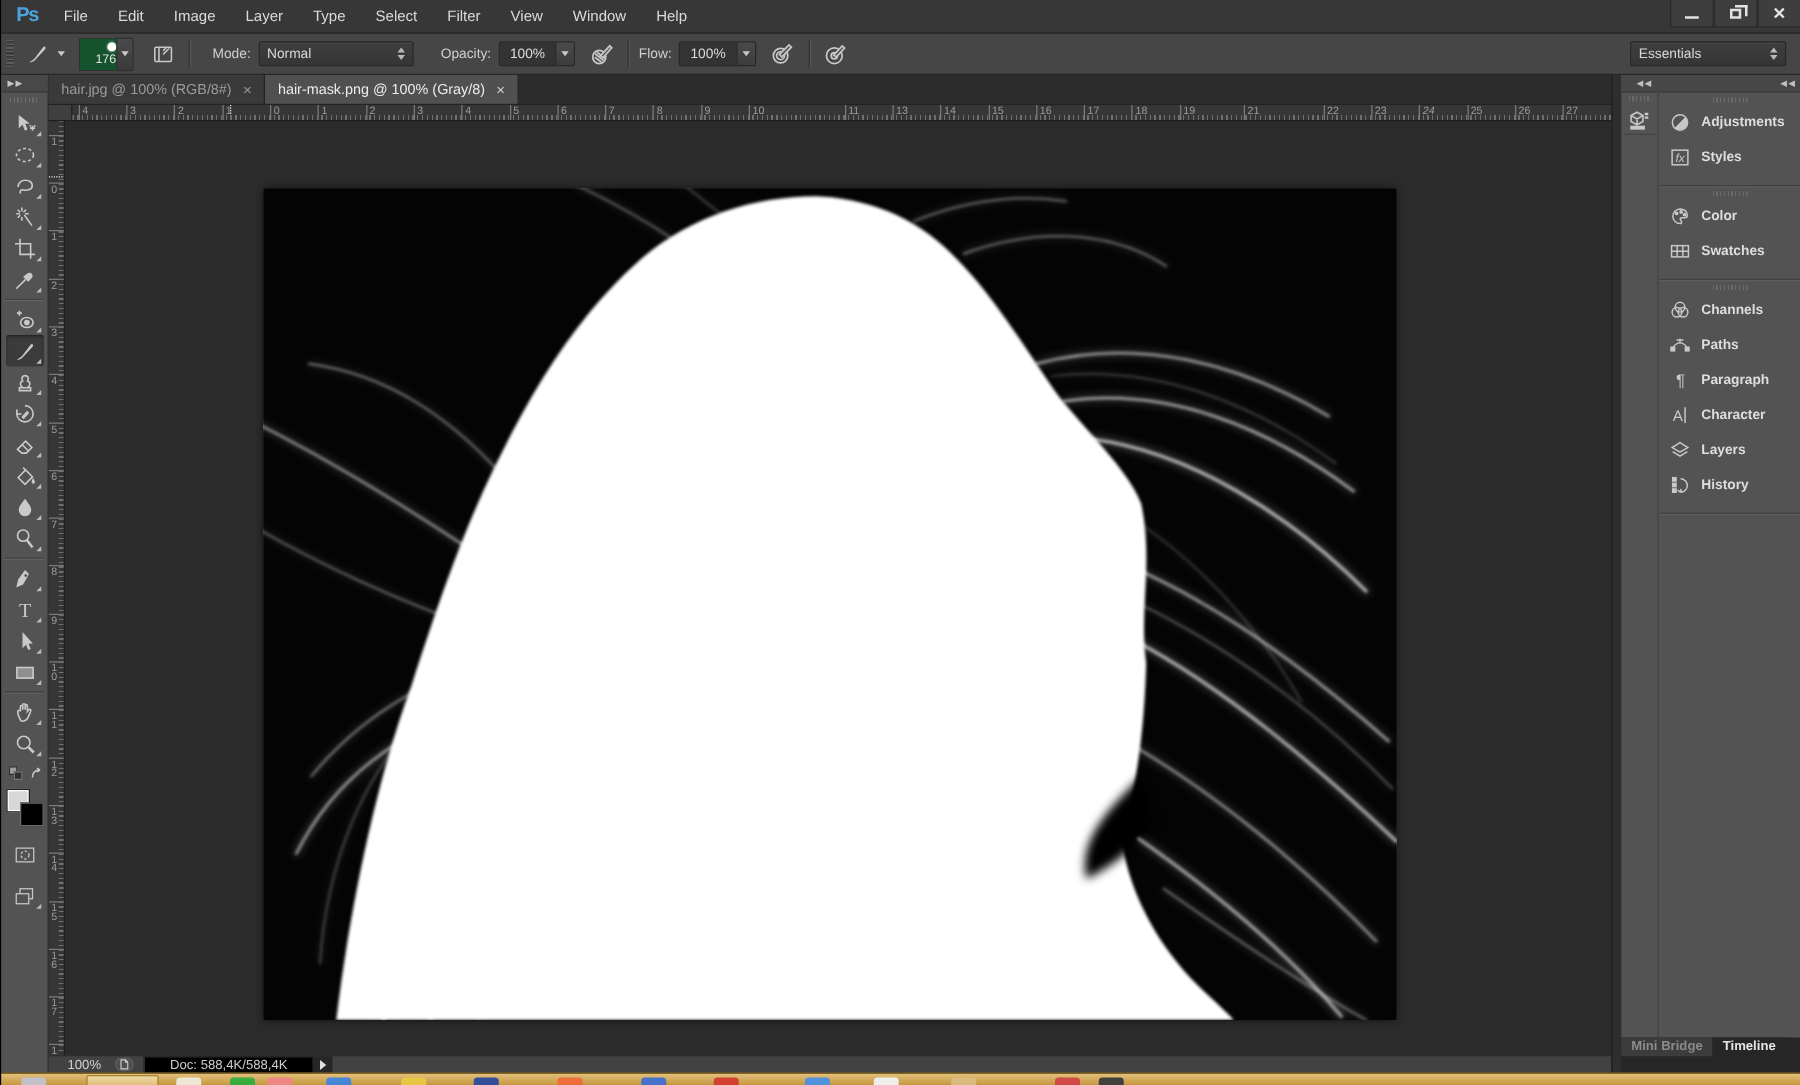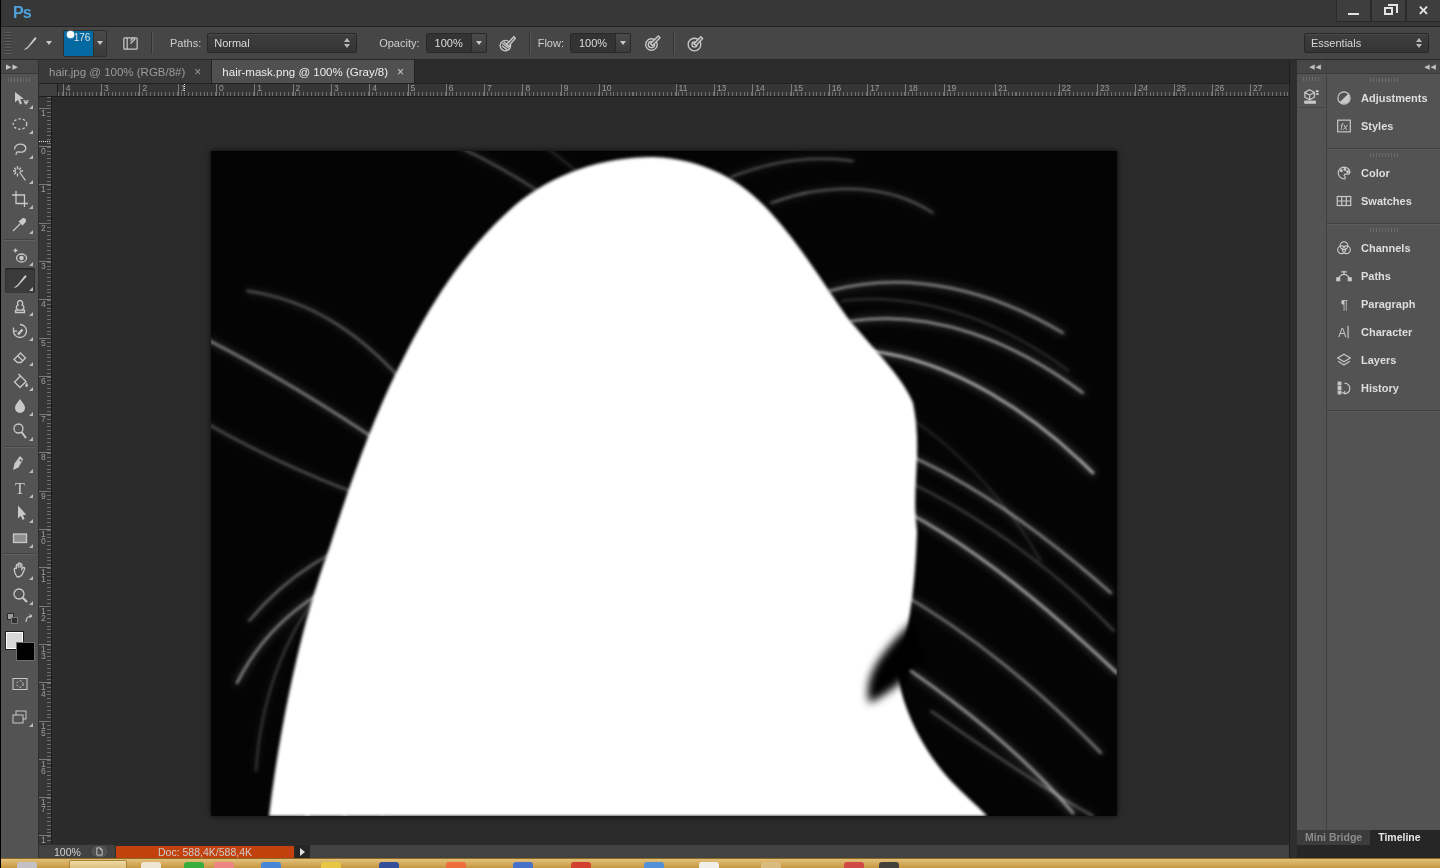--- a/index.html
+++ b/index.html
@@ -28,21 +28,21 @@
   .ps-select { display:flex; align-items:center; height:20px; background:linear-gradient(#3e3e3e,#353535); border:1px solid #282828; box-shadow:inset 0 1px 0 rgba(255,255,255,.06); border-radius:2px; padding:0 6px; color:#d9d9d9; }
   .ps-select .updown { margin-left:auto; display:flex; flex-direction:column; gap:2px; padding-left:8px; }
   .ps-select .updown i { display:block; width:0; height:0; border-left:3.5px solid transparent; border-right:3.5px solid transparent; }
   .ps-select .updown i.up { border-bottom:4px solid #b9b9b9; }
   .ps-select .updown i.dn { border-top:4px solid #b9b9b9; }
   .num-field { display:flex; height:20px; border:1px solid #282828; border-radius:2px; overflow:hidden; }
   .num-field .val { background:#333; padding:0 8px; line-height:18px; color:#dcdcdc; min-width:40px; }
   .num-field .arrow { width:15px; background:linear-gradient(#4a4a4a,#3c3c3c); border-left:1px solid #2a2a2a; display:flex; align-items:center; justify-content:center; }
   .num-field .arrow i { width:0; height:0; border-left:3.5px solid transparent; border-right:3.5px solid transparent; border-top:4px solid #c9c9c9; }
   #brush-preview { display:flex; align-items:center; margin-left:2px; }
-  #brush-preview .pv { width:30px; height:27px; display:flex; flex-direction:row; align-items:flex-start; justify-content:center; border:1px solid #2f2f2f; border-right:none; border-radius:2px 0 0 2px; background:#0369a1; }
+  #brush-preview .pv { width:30px; height:27px; display:flex; flex-direction:column; align-items:flex-end; justify-content:center; border:1px solid #2f2f2f; border-right:none; border-radius:2px 0 0 2px; background:#14532d; }
   #brush-preview .dot { width:7px; height:7px; border-radius:50%; background:#fff; box-shadow:0 0 2px #fff; }
   #brush-preview .sz { font-size:10px; color:#e2e2e2; margin-top:1px; }
   #brush-preview .arrow { width:14px; height:27px; background:linear-gradient(#4a4a4a,#3a3a3a); border:1px solid #2f2f2f; border-radius:0 2px 2px 0; display:flex; align-items:center; justify-content:center; }
   #brush-preview .arrow i { width:0; height:0; border-left:3.5px solid transparent; border-right:3.5px solid transparent; border-top:4px solid #c9c9c9; }
   #workspace-select { position:absolute; right:12px; width:125px;gap:36px; }
 
   
   #toolbar { position:absolute; left:0; top:60px; width:38px; bottom:10px; background:#535353; border-right:1px solid #2e2e2e; }
   #toolbar-header { height:14px; background:#484848; border-bottom:1px solid #3a3a3a; display:flex; align-items:center; padding-left:5px; color:#c5c5c5; font-size:7px; letter-spacing:1px; }
   .grip-h { height:4px; margin:4px 7px; background-image:repeating-linear-gradient(to right,#6b6b6b 0 1px,transparent 1px 3px); }
@@ -78,21 +78,21 @@
   .rl-cell { position:absolute; left:0; width:13px; border-top:1px solid #7a7a7a; font-size:8.5px; color:#9c9c9c; padding:1px 0 0 2px; line-height:7px; white-space:pre; }
   #cursor-mark-top { position:absolute; top:0; height:13px; width:0; border-left:1px dotted #e8e8e8; }
   #cursor-mark-left { position:absolute; left:0; width:13px; height:0; border-top:1px dotted #e8e8e8; }
 
   #canvas { position:absolute; left:172px; top:91px; width:906px; height:665px; background:#000; box-shadow:0 0 6px rgba(0,0,0,.8); }
   #canvas svg { display:block; width:906px; height:665px; }
 
   #statusbar { position:absolute; left:0; bottom:0; right:0; height:14px; background:#424242; border-top:1px solid #2e2e2e; display:flex; align-items:center; font-size:10.5px; }
   #status-zoom { margin-left:15px; color:#d2d2d2; width:38px; }
   #status-flyout { width:15px; height:11px; border-radius:7px; background:#4f4f4f; border:1px solid #5f5f5f; display:flex; align-items:center; justify-content:center; margin-right:8px; }
-  #status-doc { background:#c2410c; border:1px solid #2c2c2c; height:14px; line-height:13px; padding:0 42px; color:#cdcdcd; }
+  #status-doc { background:#000000; border:1px solid #2c2c2c; height:14px; line-height:13px; padding:0 20px; color:#cdcdcd; }
   #status-arrow { width:15px; height:14px; background:#262626; display:flex; align-items:center; justify-content:center; }
   #status-arrow i { width:0; height:0; border-top:4px solid transparent; border-bottom:4px solid transparent; border-left:5px solid #e0e0e0; }
 
   
   #right-divider { position:absolute; left:1288px; top:60px; width:8px; bottom:10px; background:#2e2e2e; border-left:1px solid #1f1f1f; }
   #panel-narrow { position:absolute; left:1296px; top:60px; width:30px; bottom:25px; background:#535353; border-right:1px solid #404040; }
   .panel-header { height:14px; background:#474747; border-bottom:1px solid #3a3a3a; color:#c0c0c0; font-size:7px; text-align:right; padding:3px 4px 0 0; letter-spacing:1px; }
   #narrow-icon { width:26px; height:24px; margin:2px auto; display:flex; align-items:center; justify-content:center; border-bottom:1px solid #434343; }
   #panel-main { position:absolute; left:1326px; top:60px; width:114px; bottom:25px; background:#535353; }
   .pgroup { border-bottom:1px solid #404040; box-shadow:0 1px 0 #5e5e5e; padding-bottom:8px; }
@@ -110,20 +110,32 @@
   .tb-ic { position:absolute; top:3px; width:20px; height:14px; border-radius:3px 3px 0 0; opacity:.95; }
   #tb-button { position:absolute; left:68px; top:1px; width:58px; height:12px; background:linear-gradient(#efd9a8,#d8b469); border:1px solid #a8852f; border-radius:2px; }
 </style>
 </head>
 <body>
 
 <div id="app">
 
   <div id="menubar">
     <div id="ps-logo">Ps</div>
+    <div id="menu-items" style="display: flex;">
+        <span class="menu-item">File</span>
+        <span class="menu-item">Edit</span>
+        <span class="menu-item">Image</span>
+        <span class="menu-item">Layer</span>
+        <span class="menu-item">Type</span>
+        <span class="menu-item">Select</span>
+        <span class="menu-item">Filter</span>
+        <span class="menu-item">View</span>
+        <span class="menu-item">Window</span>
+        <span class="menu-item">Help</span>
+      </div>
     <div id="win-controls">
         <div class="win-btn">
           <span class="bar"></span>
         </div>
         <div class="win-btn">
           <span class="restore"></span>
         </div>
         <div class="win-btn">
           <span class="x">✕</span>
         </div>
@@ -149,22 +161,22 @@
           <i></i>
         </div>
     </div>
     <div class="ob-icon" style="margin-left:10px" id="ob-panel-toggle">
         <svg class="ic" width="19" height="19" viewBox="0 0 20 20" fill="none" stroke="#c9c9c9" stroke-width="1.3">
           <rect x="3" y="4" width="14" height="12" rx="1"></rect>
           <path d="M6.5 4 v12 M10 7 l3-3 M10 10 l5-5"></path>
         </svg>
       </div>
     <div class="ob-sep"></div>
-    <span class="ob-label">Paths:</span>
-    <div class="ps-select" style="width:150px">
+    <span class="ob-label">Mode:</span>
+    <div class="ps-select" style="width:124px">
       <span>Normal</span>
       <span class="updown">
           <i class="up"></i>
           <i class="dn"></i>
         </span>
     </div>
     <span class="ob-label" style="margin-left:22px">Opacity:</span>
     <div class="num-field">
       <span class="val">100%</span>
       <span class="arrow">

